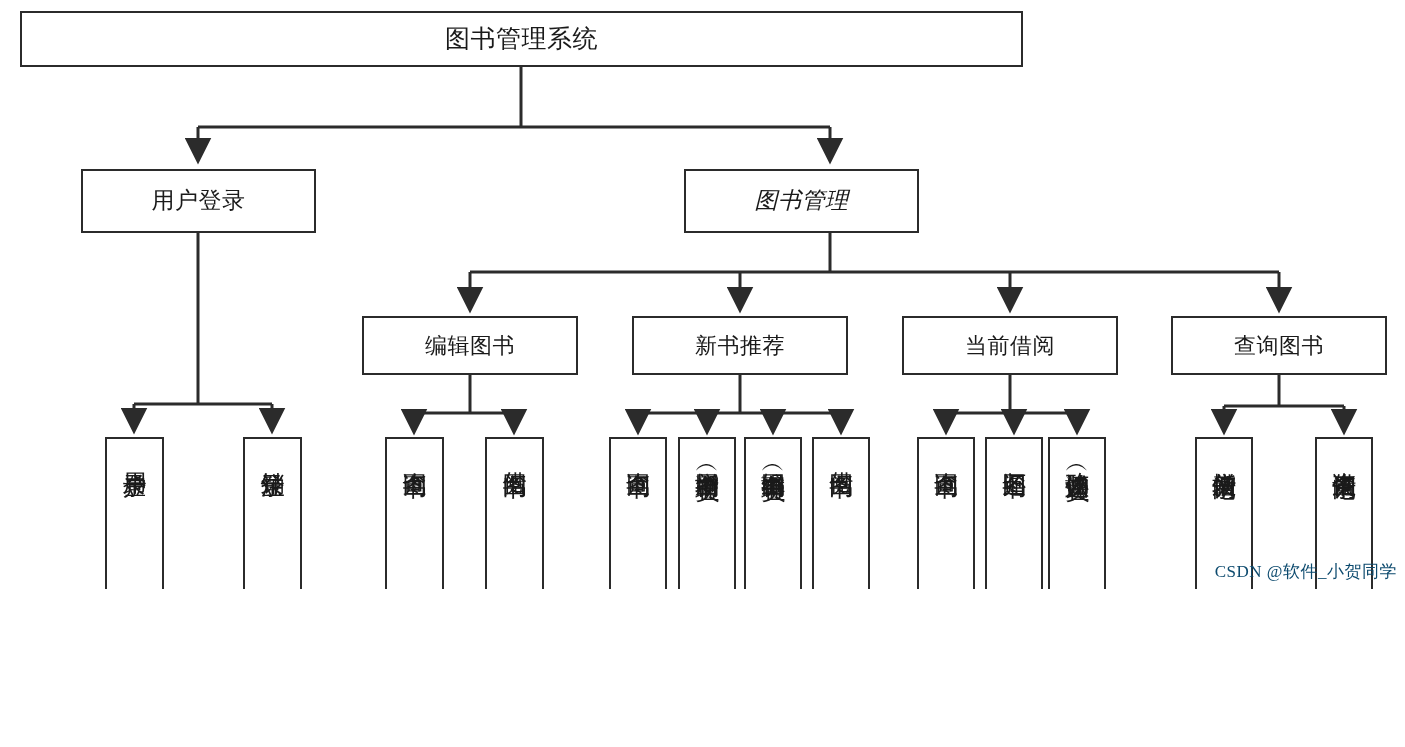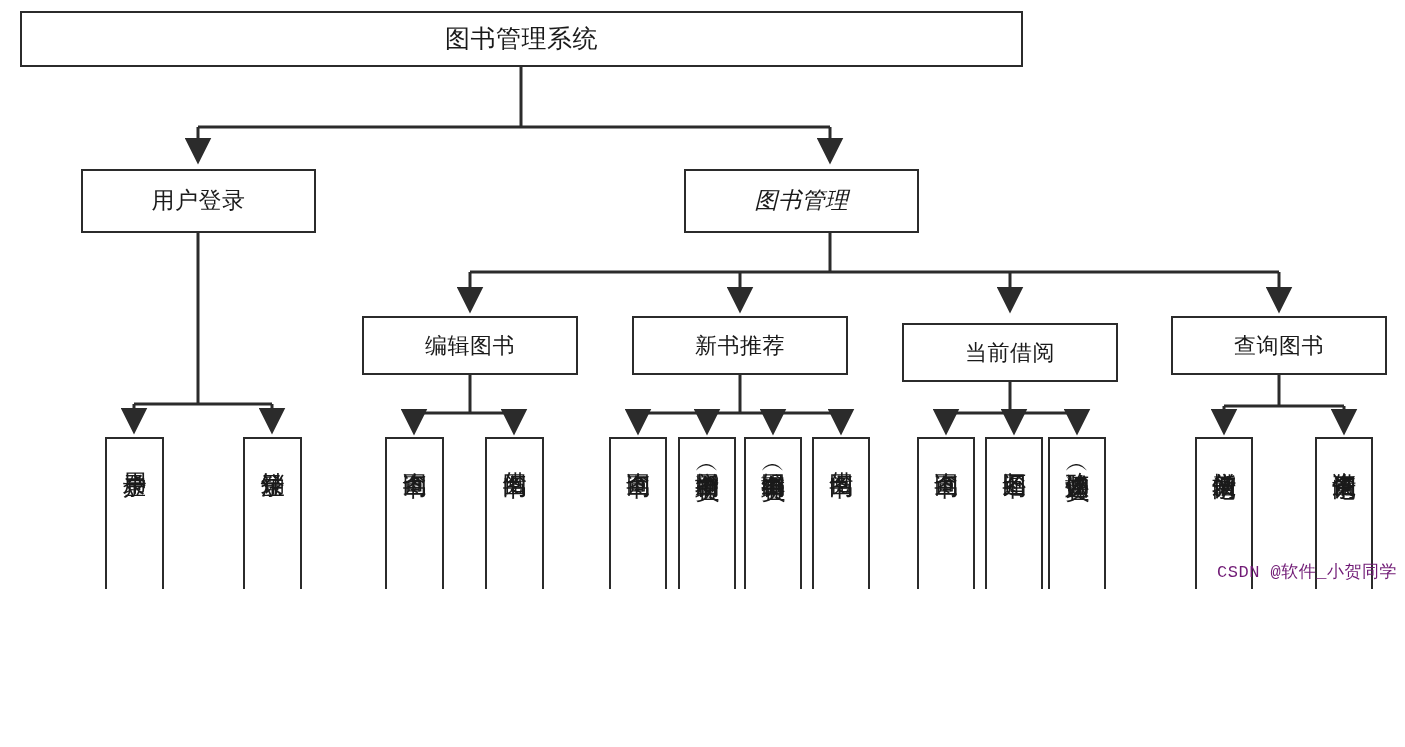--- a/index.html
+++ b/index.html
@@ -60,25 +60,25 @@
   .n-root .node-label { font-size: 25px; }
   .n-l2 .node-label   { font-size: 23px; }
   .n-l3 .node-label   { font-size: 22px; }
   .node.vert .node-label { font-size: 24px; }
 
   .watermark {
     position: absolute;
     right: 8px;
     bottom: 6px;
     font-size: 17px;
-    color: #701a75;
+    color: #0c4a6e;
     letter-spacing: 0.5px;
     white-space: nowrap;
     z-index: 5;
-    font-family: Liberation Mono, monospace;
+    font-family: Liberation Serif, serif;
   }
 </style>
 </head>
 <body>
 
 <div id="canvas">
 
   <svg id="edges" viewBox="0 0 1405 747" width="1405" height="747" aria-hidden="true">
     <defs>
       <marker id="arrow" viewBox="0 0 12 12" refX="10" refY="6" markerWidth="9" markerHeight="9" orient="auto-start-reverse">
@@ -139,21 +139,21 @@
   <div class="node horiz n-l2" style="left: 684px; top: 169px; width: 235px; height: 64px; font-style: italic;">
     <span class="node-label">图书管理</span>
   </div>
 
   <div class="node horiz n-l3" style="left: 362px; top: 316px; width: 216px; height: 59px;">
     <span class="node-label">编辑图书</span>
   </div>
   <div class="node horiz n-l3" style="left: 632px; top: 316px; width: 216px; height: 59px;">
     <span class="node-label">新书推荐</span>
   </div>
-  <div class="node horiz n-l3" style="left: 902px; top: 323px; width: 216px; height: 59px;">
+  <div class="node horiz n-l3" style="left: 902px; top: 316px; width: 216px; height: 59px;">
     <span class="node-label">当前借阅</span>
   </div>
   <div class="node horiz n-l3" style="left: 1171px; top: 316px; width: 216px; height: 59px;">
     <span class="node-label">查询图书</span>
   </div>
 
   <div class="node vert" style="left: 105px; top: 437px; width: 59px; height: 298px;">
     <span class="node-label">用户登录</span>
   </div>
   <div class="node vert" style="left: 243px; top: 437px; width: 59px; height: 298px;">

